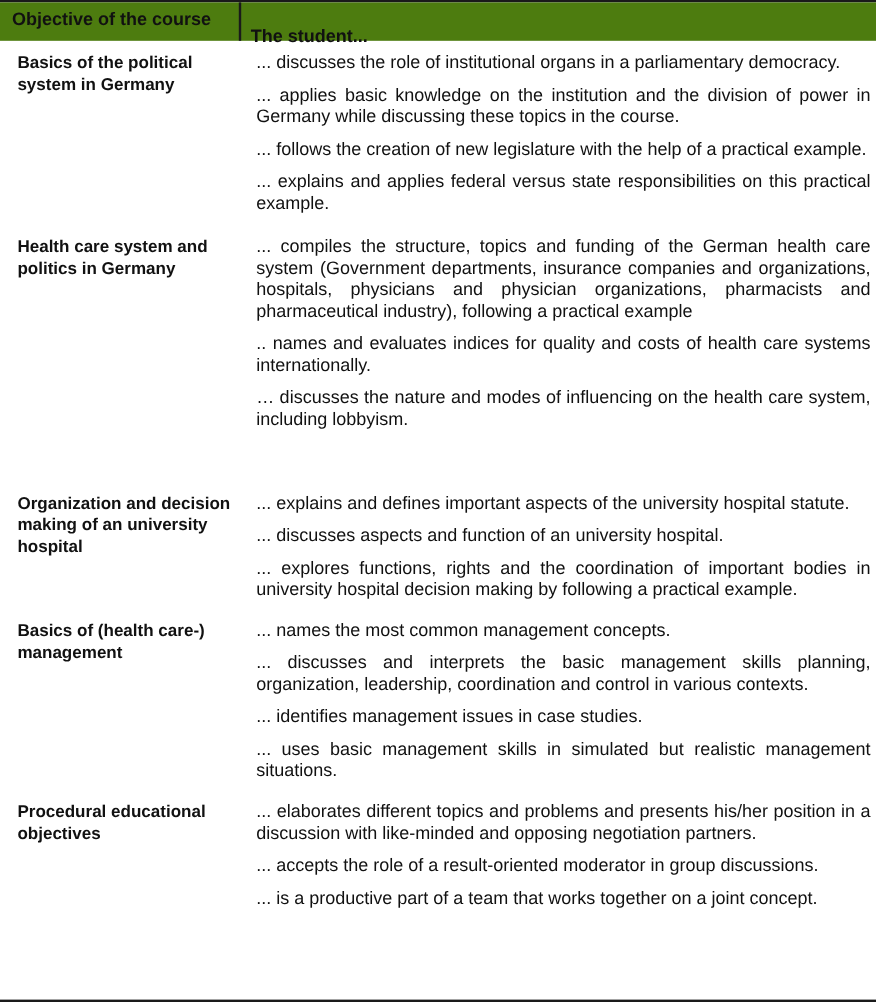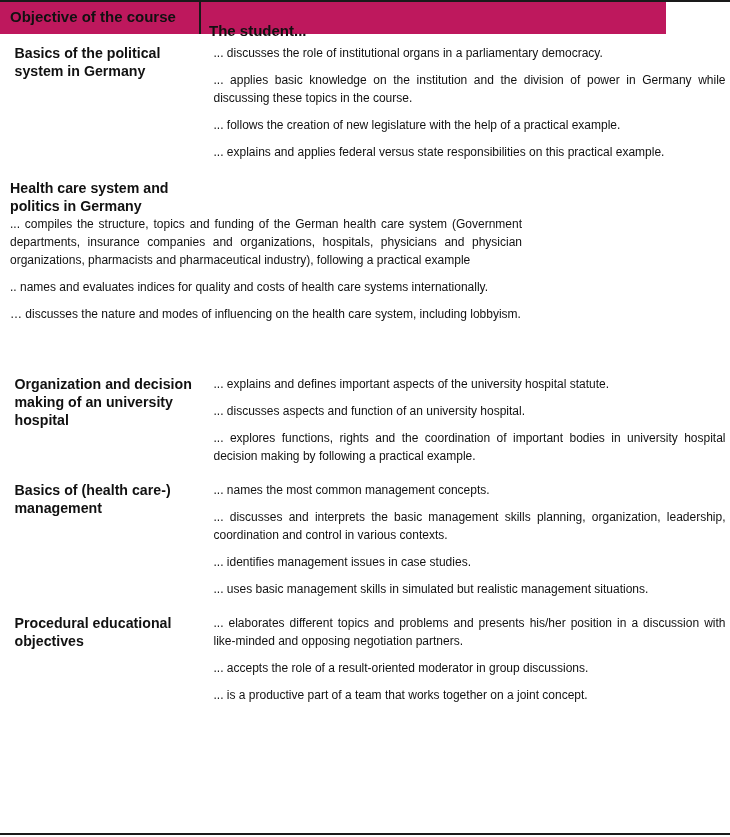--- a/index.html
+++ b/index.html
@@ -17,22 +17,22 @@
   }
   .top-rule {
     position: absolute;
     left: 0; top: 0;
     width: 730px; height: 2px;
     background: #1a1a1a;
   }
   .header {
     position: absolute;
     left: 0; top: 2px;
-    width: 666px; height: 32px;
-    background: #be185d;
+    width: 730px; height: 32px;
+    background: #4d7c0f;
   }
   .header-col1 {
     position: absolute;
     left: 10px; top: 6px;
     font-size: 15px;
     font-weight: bold;
     color: #111;
     white-space: nowrap;
   }
   .header-divider {
@@ -70,21 +70,21 @@
     font-weight: bold;
     line-height: 18px;
     flex: none;
   }
   .section-items {
     width: 512px;
     margin-left: 10px;
     flex: none;
   }
   .item {
-    font-size: 12px;
+    font-size: 15px;
     line-height: 18px;
     text-align: justify;
     margin-bottom: 9px;
   }
   .bottom-rule {
     position: absolute;
     left: 0; top: 833px;
     width: 730px; height: 2px;
     background: #1a1a1a;
   }
@@ -105,21 +105,21 @@
   <div class="section" style="padding-top:10px;">
     <div class="section-title">Basics of the political system in Germany</div>
     <div class="section-items">
       <div class="item">... discusses the role of institutional organs in a parliamentary democracy.</div>
       <div class="item">... applies basic knowledge on the institution and the division of power in Germany while discussing these topics in the course.</div>
       <div class="item">... follows the creation of new legislature with the help of a practical example.</div>
       <div class="item">... explains and applies federal versus state responsibilities on this practical example.</div>
     </div>
   </div>
 
-  <div class="section" style="padding-top:9px;flex-direction:column;">
+  <div class="section" style="padding-top:9px;">
     <div class="section-title">Health care system and politics in Germany</div>
     <div class="section-items">
       <div class="item">... compiles the structure, topics and funding of the German health care system (Government departments, insurance companies and organizations, hospitals, physicians and physician organizations, pharmacists and pharmaceutical industry), following a practical example</div>
       <div class="item">.. names and evaluates indices for quality and costs of health care systems internationally.</div>
       <div class="item">… discusses the nature and modes of influencing on the health care system, including lobbyism.</div>
     </div>
   </div>
 
   <div class="section" style="padding-top:3px;margin-top:40px;">
     <div class="section-title">Organization and decision making of an university hospital</div>

